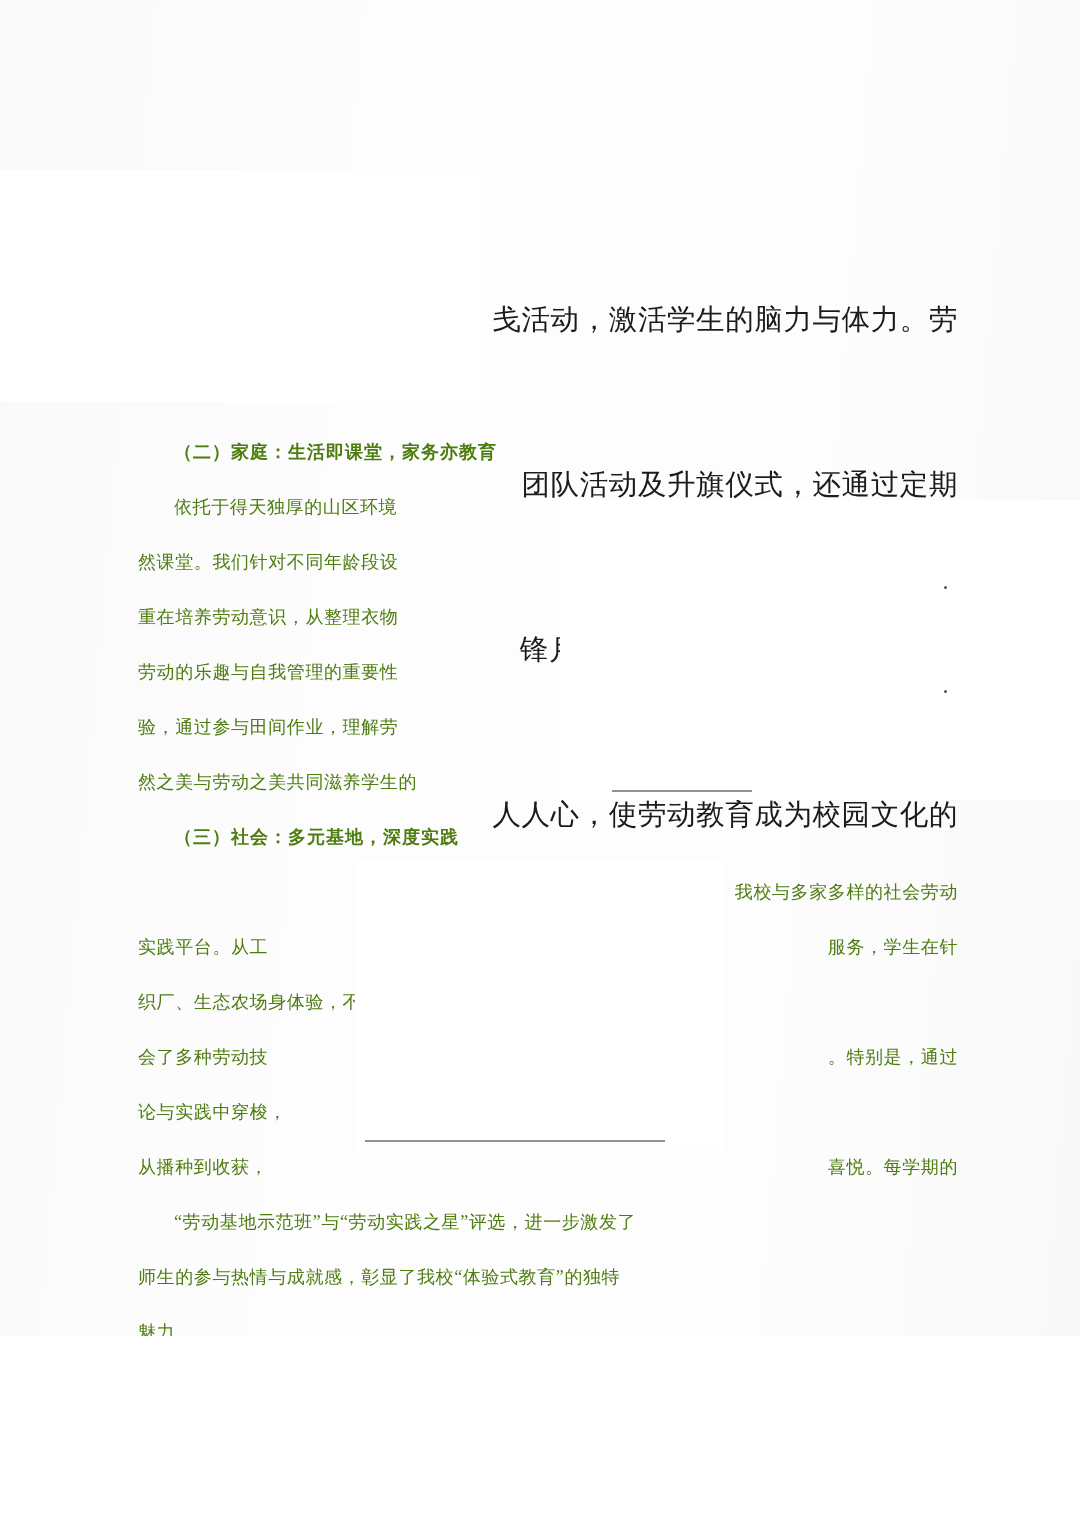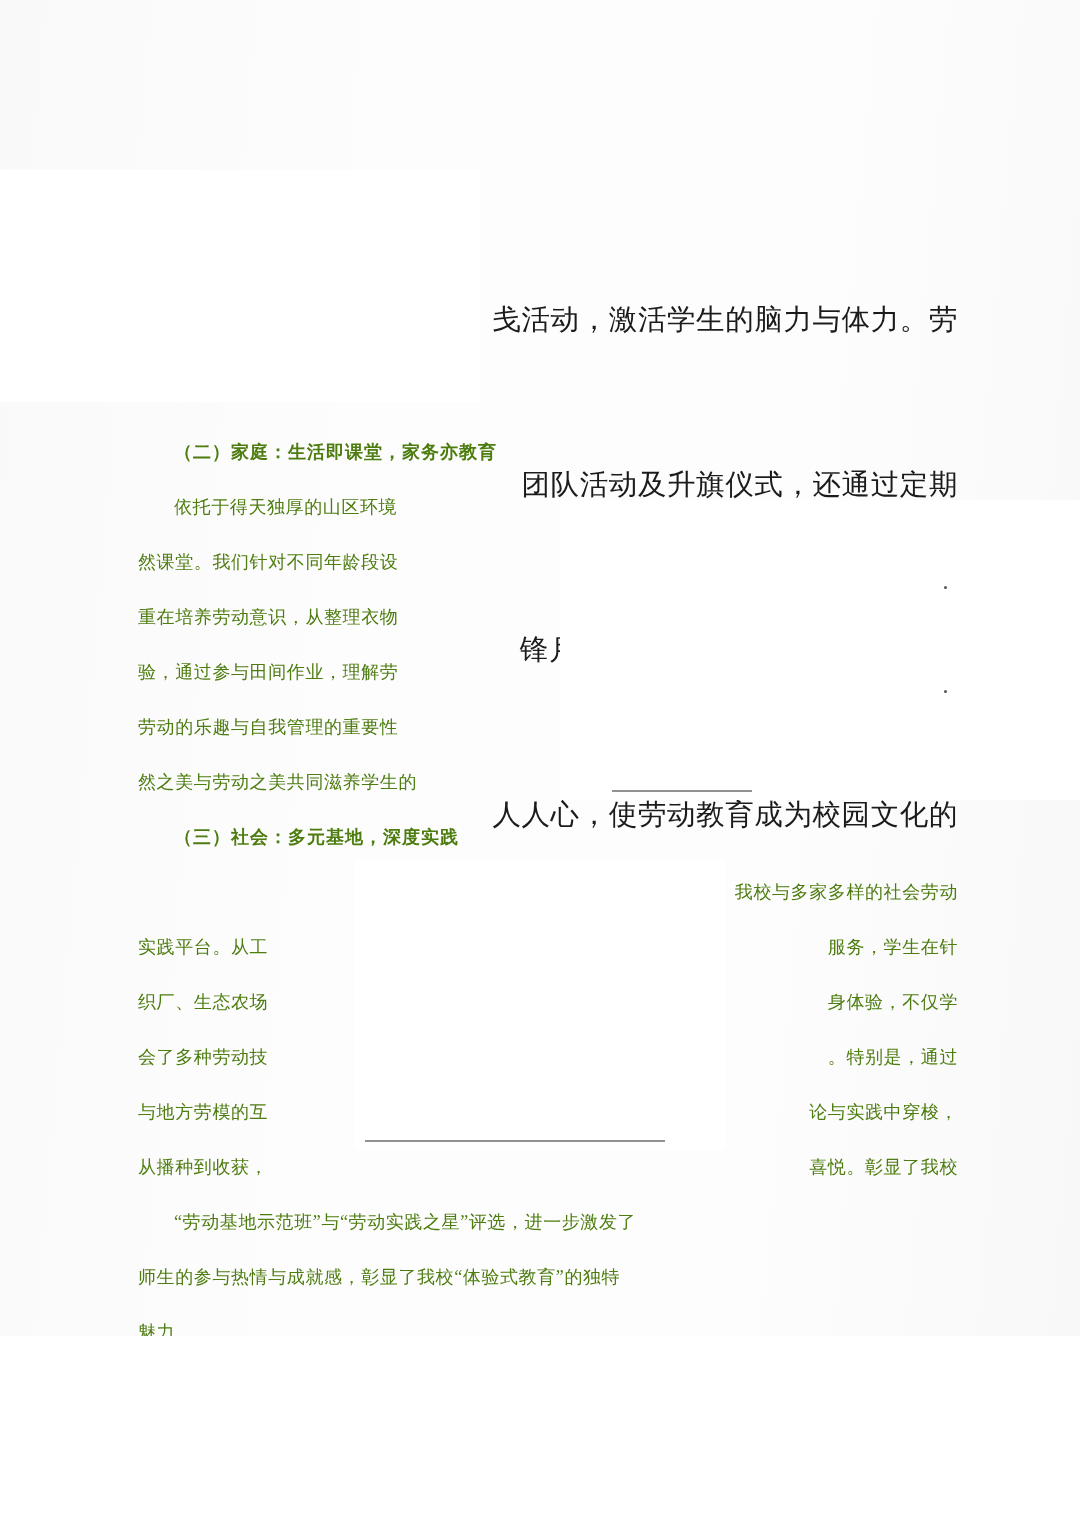--- a/index.html
+++ b/index.html
@@ -127,50 +127,49 @@
     <div>人人心，使劳动教育成为校园文化的</div>
   </div>
 
   <div class="body-text" style="top: 425px;">
 
     <p class="heading">（二）家庭：生活即课堂，家务亦教育</p>
 
     <p class="para">依托于得天独厚的山区环境</p>
     <p>然课堂。我们针对不同年龄段设</p>
     <p>重在培养劳动意识，从整理衣物</p>
+    <p>劳动的乐趣与自我管理的重要性</p>
     <p>验，通过参与田间作业，理解劳</p>
-    <p>劳动的乐趣与自我管理的重要性</p>
     <p>然之美与劳动之美共同滋养学生的</p>
 
     <p class="heading">（三）社会：多元基地，深度实践</p>
 
     <div style="position: relative;">
       <div style="display:flex; justify-content:flex-end;">
         <span style="margin-left:2em;">我校与多家</span>
         <span>多样的社会劳动</span>
       </div>
       <div style="display:flex; justify-content:space-between;gap:48px;">
         <span>实践平台。从工</span>
         <span>服务，学生在针</span>
       </div>
-      <div style="display:flex; justify-content:space-between;">
+      <div style="display:flex; ">
         <span>织厂、生态农场</span>
         <span>身体验，不仅学</span>
       </div>
       <div style="display:flex; justify-content:space-between;">
         <span>会了多种劳动技</span>
         <span>。特别是，通过</span>
       </div>
       <div style="display:flex; justify-content:space-between;">
-        <span>与地方劳模的互</span>
         <span>论与实践中穿梭，</span>
       </div>
       <div style="display:flex; justify-content:space-between;align-items:center;">
         <span>从播种到收获，</span>
-        <span>喜悦。彰显了我校</span>
+        <span>喜悦。每学期的</span>
       </div>
     </div>
 
     <p class="para">“劳动基地示范班”与“劳动实践之星”评选，进一步激发了</p>
     <p>师生的参与热情与成就感，彰显了我校“体验式教育”的独特</p>
     <p>魅力。</p>
   </div>
 
   <div class="occluder occ-top"></div>
   <div class="occluder occ-mid"></div>

